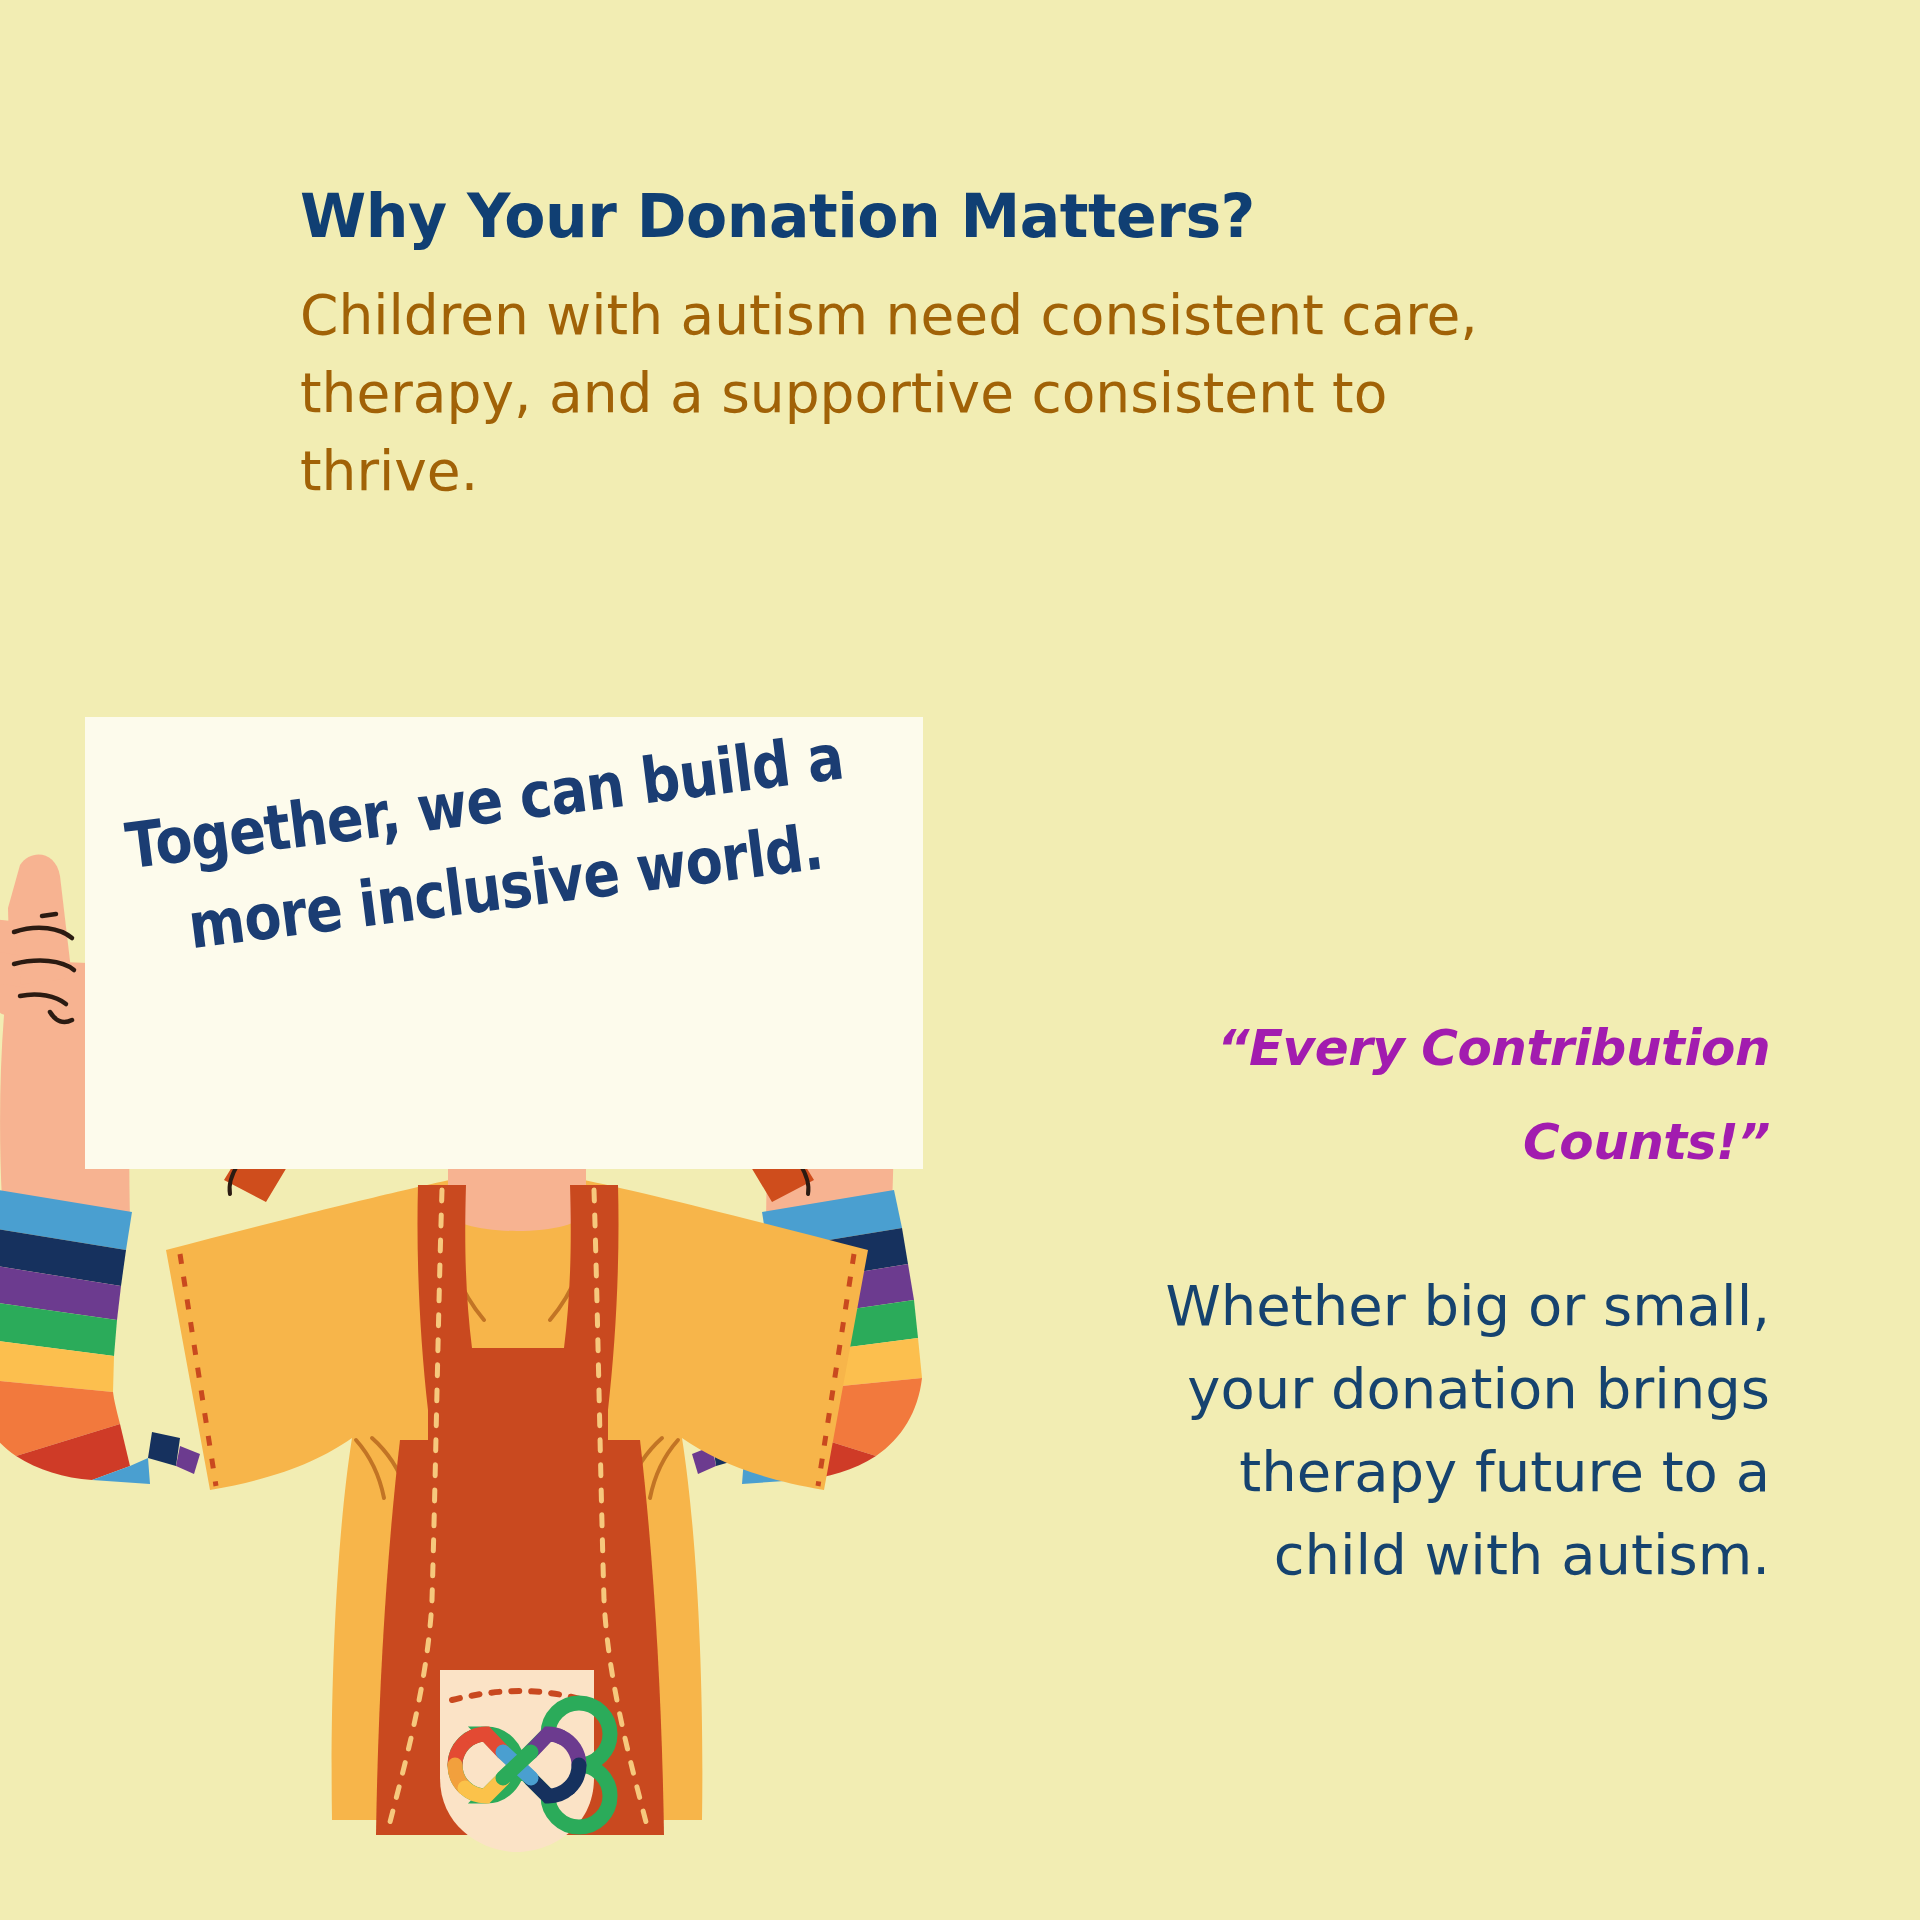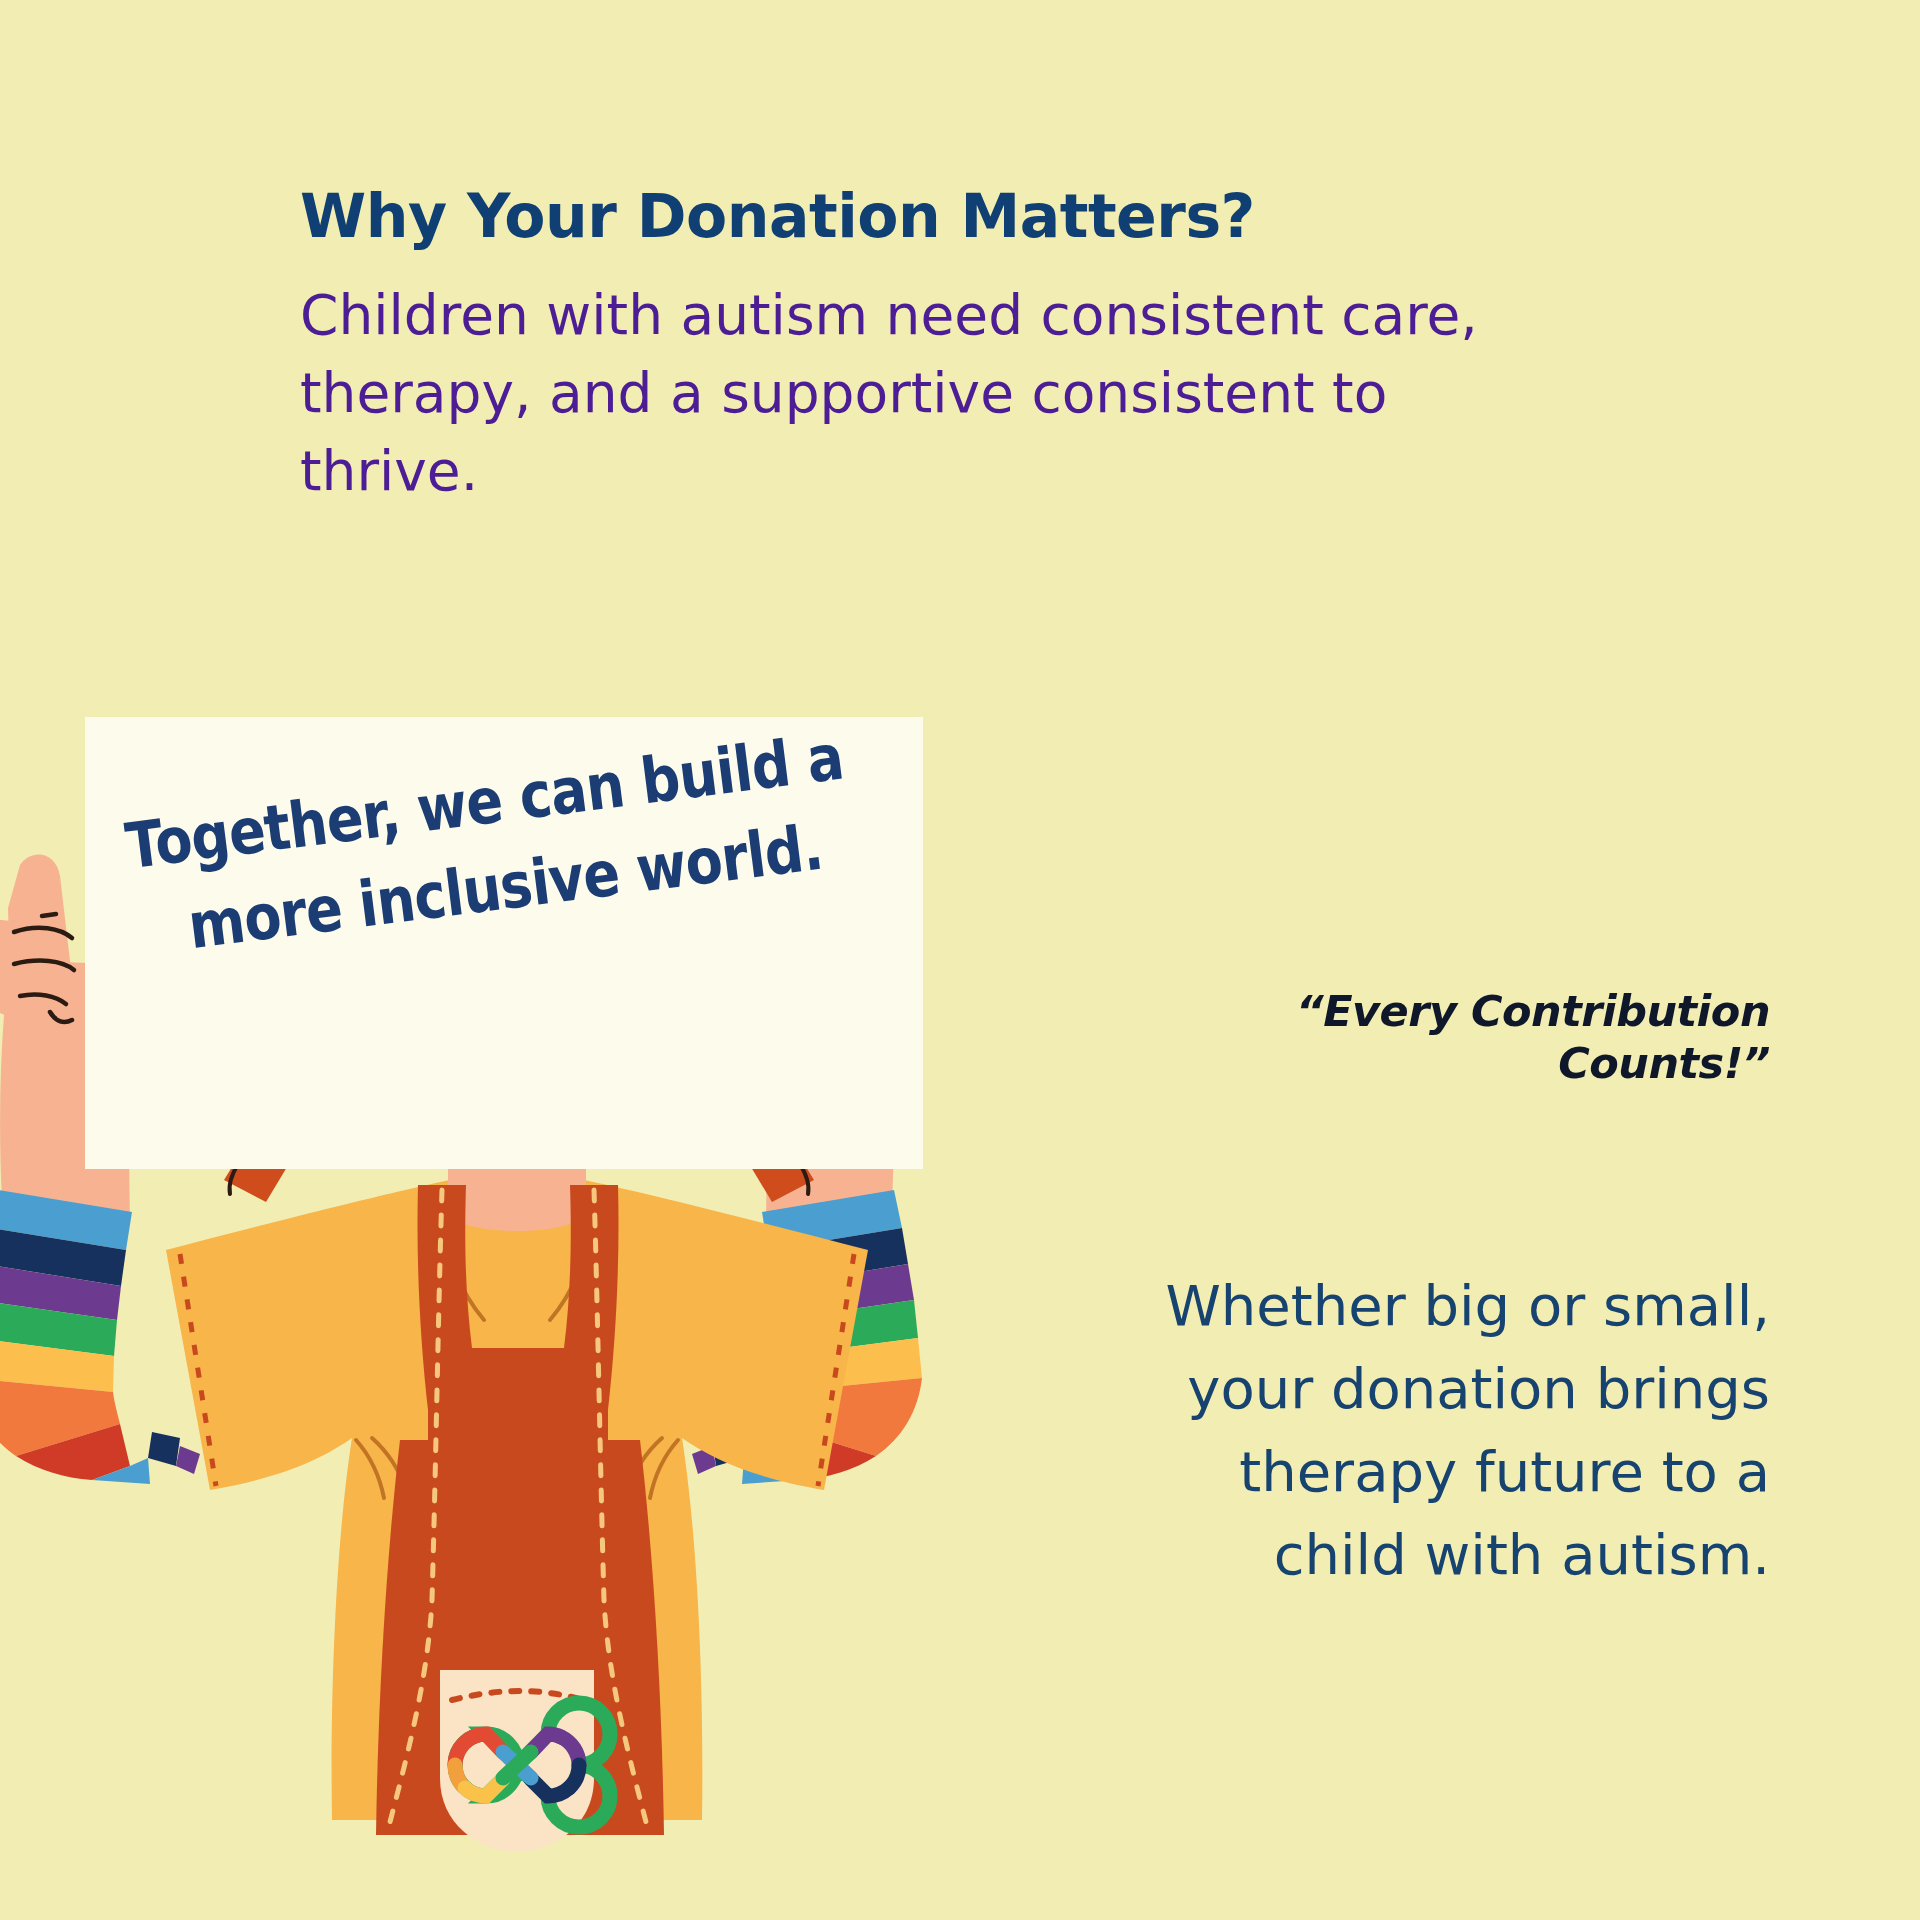--- a/index.html
+++ b/index.html
@@ -24,39 +24,40 @@
     font-size:60px;
     letter-spacing:-0.5px;
     color:#103f73;
     line-height:1.05;
     margin-bottom:28px;
   }
   .top-body{
     font-family:"DejaVu Sans", sans-serif;
     font-weight:400;
     font-size:55px;
-    color:#4c1d95;
+    color:#a16207;
     line-height:1.42;
     letter-spacing:0px;
   }
 
   
   .quote-block{
     position:absolute;
     left:820px; top:985px; width:950px;
     text-align:right;
   }
   .quote-text{
     font-family:"DejaVu Sans", sans-serif;
     font-weight:700;
     font-style:italic;
-    font-size:43px;
-    color:#0f172a;
+    font-size:50px;
+    color:#a21caf;
     line-height:1.22;
     letter-spacing:-0.5px;
+    margin-top:33px;
   }
   .right-para{
     position:absolute;
     left:900px; top:1265px; width:870px;
     text-align:right;
     font-family:"DejaVu Sans", sans-serif;
     font-weight:400;
     font-size:56px;
     color:#16436f;
     line-height:1.48;

